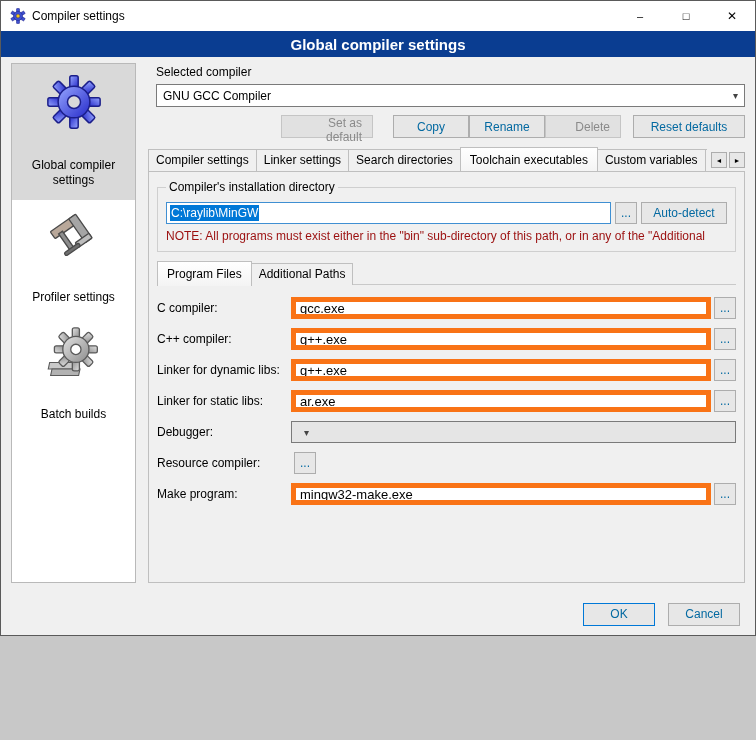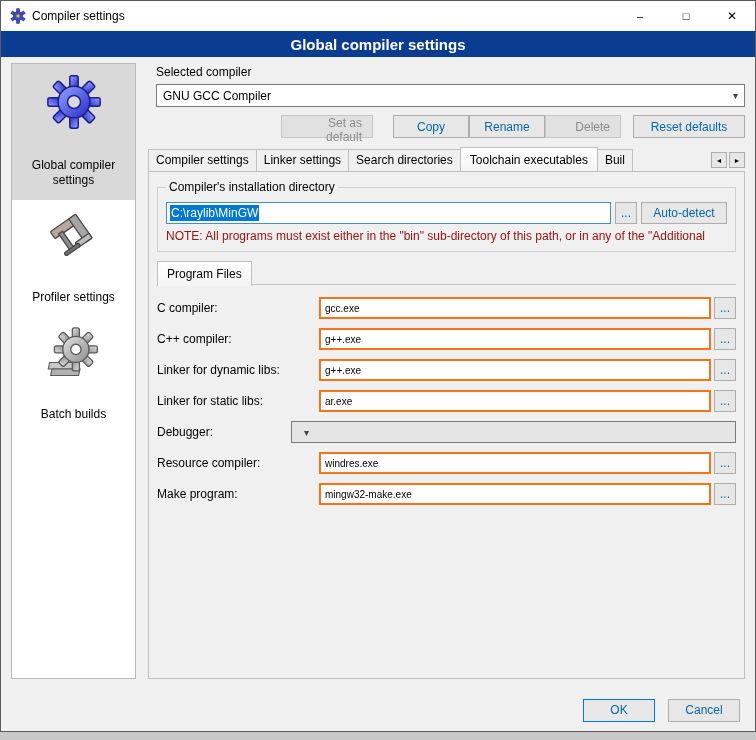--- a/index.html
+++ b/index.html
@@ -1,19 +1,19 @@
 <!DOCTYPE html>
 <html><head>
 <meta charset="utf-8">
 <style>
   * { box-sizing: border-box; margin: 0; padding: 0; }
   html,body { background:#c8c8c8; }
   body { font-family: "Liberation Sans", sans-serif; }
   .window {
-    width: 756px; height: 732px;
+    width: 756px; height: 636px;
     background: #f0f0f0;
     border: 1px solid #5a5a5a;
     display: flex; flex-direction: column;
     position: relative;
     overflow: hidden;
   }
   
   .titlebar {
     height: 30px; background: #ffffff;
     display: flex; align-items: center;
@@ -113,22 +113,22 @@
     font-size: 12px; color: #9b0f0f; margin-top: 5px;
     white-space: nowrap; overflow: hidden;
   }
   
   .inner-tabstrip { display: flex; align-items: flex-end; height: 23px; margin-top: 2px; position: relative; z-index: 2; }
   .inner-pane { border-top: 1px solid #c9c9c9; padding: 12px 0 0 0; position: relative; z-index: 1; margin-top: -1px; }
   
   .field-row { display: flex; align-items: center; margin-bottom: 9px; height: 22px; }
   .field-label { width: 134px; flex: 0 0 auto; font-size: 12px; }
   .text-input {
-    flex: 1 1 auto; height: 22px; border: 2px solid #f97316; background: #ffffff;
-    font-size: 10px; padding: 0 4px; font-family: "Liberation Sans", sans-serif; min-width: 0; margin-left: 28px;
+    flex: 1 1 auto; height: 22px; border: 5px solid #f97316; background: #ffffff;
+    font-size: 13px; padding: 0 4px; font-family: "Liberation Sans", sans-serif; min-width: 0;
   }
   .field-row .browse-btn { margin-left: 3px; }
   .field-combo { flex: 1 1 auto; background: #e5e5e5; height: 22px; }
   
   .footer {
     flex: 0 0 42px; display: flex; align-items: center; justify-content: flex-end;
     padding-right: 15px; gap: 13px;
   }
   .footer .btn { width: 72px; }
   .footer .btn.default { border-color: #0078d7; }
@@ -253,20 +253,21 @@
         <button id="btn-delete" class="btn disabled" disabled="">Delete</button>
         <button id="btn-reset" class="btn">Reset defaults</button>
       </div>
 
       <div class="tabstrip">
         <div class="tabs-scroller">
           <div class="tab">Compiler settings</div>
           <div class="tab">Linker settings</div>
           <div class="tab">Search directories</div>
           <div class="tab active">Toolchain executables</div>
+          <div class="tab">Custom variables</div>
           <div class="tab">Buil</div>
         </div>
         <div class="tab-arrows">
           <div class="tab-arrow">◄</div>
           <div class="tab-arrow">►</div>
         </div>
       </div>
 
       <div class="tabpane">
 
@@ -277,20 +278,21 @@
               <span class="path-selected">C:\raylib\MinGW</span>
             </div>
             <button class="btn browse-btn">...</button>
             <button class="btn autodetect-btn">Auto-detect</button>
           </div>
           <div class="note">NOTE: All programs must exist either in the "bin" sub-directory of this path, or in any of the "Additional</div>
         </fieldset>
 
         <div class="inner-tabstrip">
           <div class="tab active">Program Files</div>
+          <div class="tab">Additional Paths</div>
         </div>
 
         <div class="inner-pane">
 
           <div class="field-row">
             <span class="field-label">C compiler:</span>
             <input class="text-input" value="gcc.exe" style="">
             <button class="btn browse-btn">...</button>
           </div>
 
@@ -314,21 +316,20 @@
 
           <div class="field-row">
             <span class="field-label">Debugger:</span>
             <div class="combo field-combo">
               <span class="chevron">▾</span>
             </div>
           </div>
 
           <div class="field-row">
             <span class="field-label">Resource compiler:</span>
-            <input class="text-input" value="windres.exe" style="">
             <button class="btn browse-btn">...</button>
           </div>
 
           <div class="field-row">
             <span class="field-label">Make program:</span>
             <input class="text-input" value="mingw32-make.exe" style="">
             <button class="btn browse-btn">...</button>
           </div>
 
         </div>

